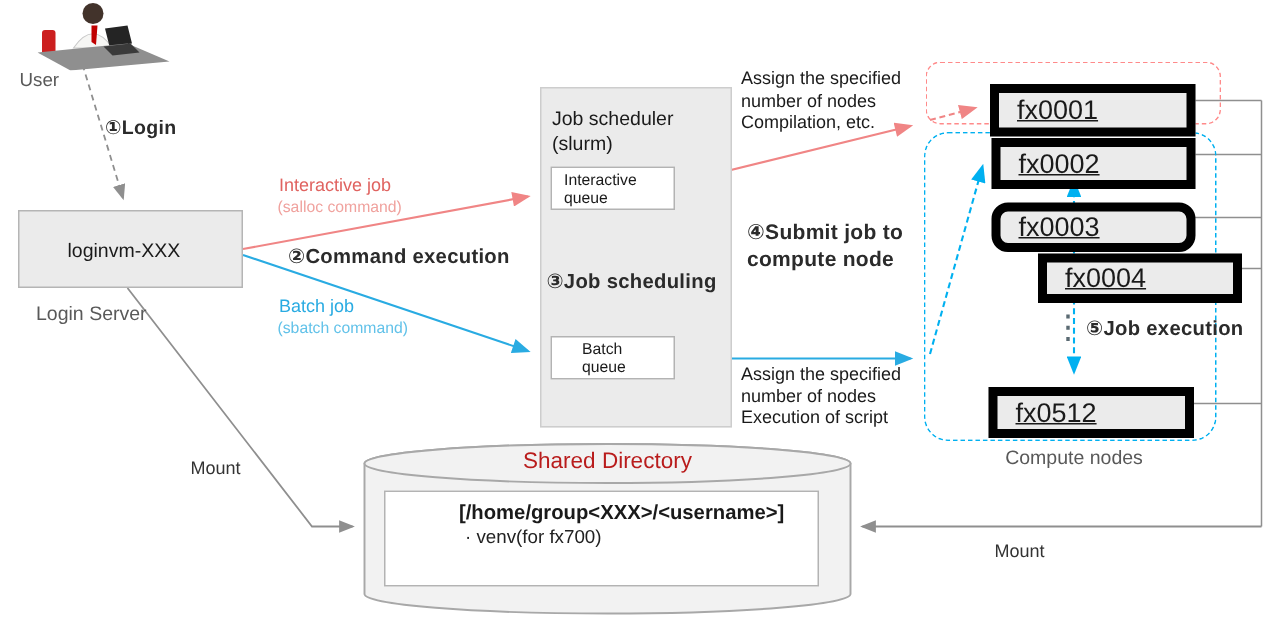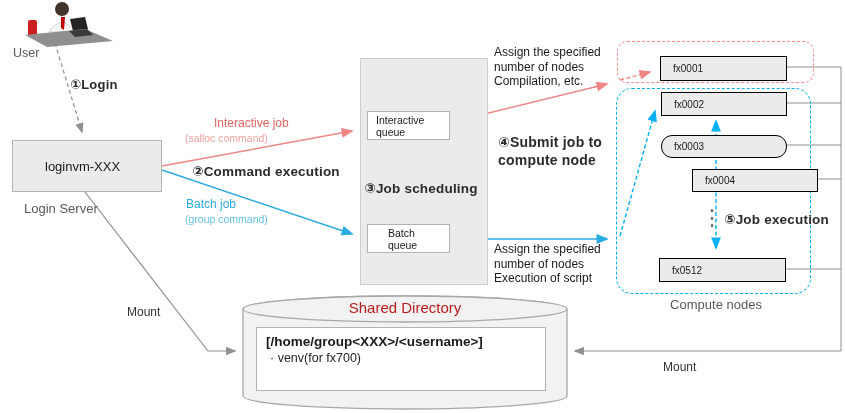--- a/index.html
+++ b/index.html
@@ -12,33 +12,33 @@
   .pre { white-space:pre-line; }
   .overlay { position:absolute; left:0; top:0; z-index:1; }
   .z2 { z-index:2; } .z3 { z-index:3; }
   .gbox {
     background:var(--box_fill); border:1px solid var(--box_border);
     box-sizing:border-box; position:absolute;
   }
   .caption { color:#595959; font-size:13px; }
   .steplabel { font-weight:bold; color:#2b2b2b; font-size:13.5px; letter-spacing:.2px; }
   .fxnode {
-    display:flex; align-items:center; padding-left:12px; font-size:10px;
-    border:1px solid #000000; background:var(--box_fill); z-index:3;
+    display:flex; align-items:center; padding-left:12px; font-size:18px;
+    border:6px solid #000000; background:var(--box_fill); z-index:3;text-decoration:underline;
   }
   .queuebox {
     position:absolute; width:83px; height:29px; background:#fff;
     border:1px solid #b3b3b3; box-sizing:border-box; z-index:3;
     font-size:10.5px; line-height:12px; padding:2px 0 0 8px;
   }
   .dashgroup { position:absolute; box-sizing:border-box; z-index:2; }
   .assigntext { font-size:12px; line-height:14.5px; z-index:2; }
   .storagebox {
     position:absolute; left:256px; top:327px; width:290px; height:64px;
-    background:#fff; border:1px solid #b3b3b3; box-sizing:border-box; z-index:2;
+    background:#fff; border:1px solid #b3b3b3; box-sizing:border-box; z-index:2;padding-left:40px;
   }
   .storagepath { font-weight:bold; font-size:13.5px; margin:6px 0 2px 9px; }
   .storageitem { font-size:12.5px; line-height:15px; margin-left:13px; color:#222; }
   .mount { font-size:12px; color:#333; z-index:2; }
 </style>
 </head>
 <body>
 
 <div class="stage">
 
@@ -100,37 +100,39 @@
 
   <div class="abs z2 caption" style="left:13px; top:46px; font-size:12.5px;">User</div>
 
   <div class="abs z2 steplabel" style="left:70px; top:77px; font-size:13px;">①Login</div>
 
   <div class="gbox z2" style="left:12px; top:140px; width:150px; height:52px; display:flex; align-items:center; padding-left:32px; font-size:13px;">
     <span>loginvm-XXX</span>
   </div>
   <div class="abs z2 caption" style="left:24px; top:201px;">Login Server</div>
 
-  <div class="abs z2" style="left:186px; top:116px; font-size:12px; color:var(--red);margin-left:28px;">Interactive job</div>
+  <div class="abs z2" style="left:186px; top:116px; font-size:12px; color:var(--red);">Interactive job</div>
   <div class="abs z2" style="left:185px; top:132px; font-size:10.5px; color:var(--red_light);">(salloc command)</div>
   <div class="abs z2 steplabel" style="left:192px; top:163px;">②Command execution</div>
   <div class="abs z2" style="left:186px; top:197px; font-size:12px; color:var(--blue);">Batch job</div>
-  <div class="abs z2" style="left:185px; top:213px; font-size:10.5px; color:var(--blue_light);">(group command)</div>
+  <div class="abs z2" style="left:185px; top:213px; font-size:10.5px; color:var(--blue_light);">(sbatch command)</div>
 
   <div class="gbox z2" style="left:360px; top:58px; width:128px; height:227px; border-color:#cdcdcd;"></div>
+  <div class="abs z3 pre" style="left:368px; top:70px; font-size:13px; line-height:17px;">Job scheduler
+(slurm)</div>
   <div class="queuebox pre" style="left:367px; top:111px;">Interactive
 queue</div>
   <div class="abs z3 steplabel" style="left:354px; top:180px; width:134px; text-align:center;">③Job scheduling</div>
   <div class="queuebox pre" style="left:367px; top:224px;padding-left:20px;">Batch
 queue</div>
 
   <div class="abs pre assigntext" style="left:494px; top:45px;">Assign the specified
 number of nodes
 Compilation, etc.</div>
-  <div class="abs z2 steplabel pre" style="left:498px; top:134px; font-size:14px; line-height:17.5px;">④Submit job to
+  <div class="abs z2 steplabel pre" style="left:498px; top:146px; font-size:14px; line-height:17.5px;">④Submit job to
 compute node</div>
   <div class="abs pre assigntext" style="left:494px; top:242px;">Assign the specified
 number of nodes
 Execution of script</div>
 
   <div class="dashgroup" style="left:617px; top:41px; width:197px; height:42px; border:1.5px dashed var(--red_dash); border-radius:10px;"></div>
   <div class="dashgroup" style="left:616px; top:88px; width:195px; height:206px; border:1.5px dashed var(--blue_dash); border-radius:16px;"></div>
 
   <div class="abs fxnode" style="left:660px; top:56px; width:113px; height:23px;">fx0001</div>
   <div class="abs fxnode" style="left:661px; top:92px; width:112px; height:22px;">fx0002</div>

